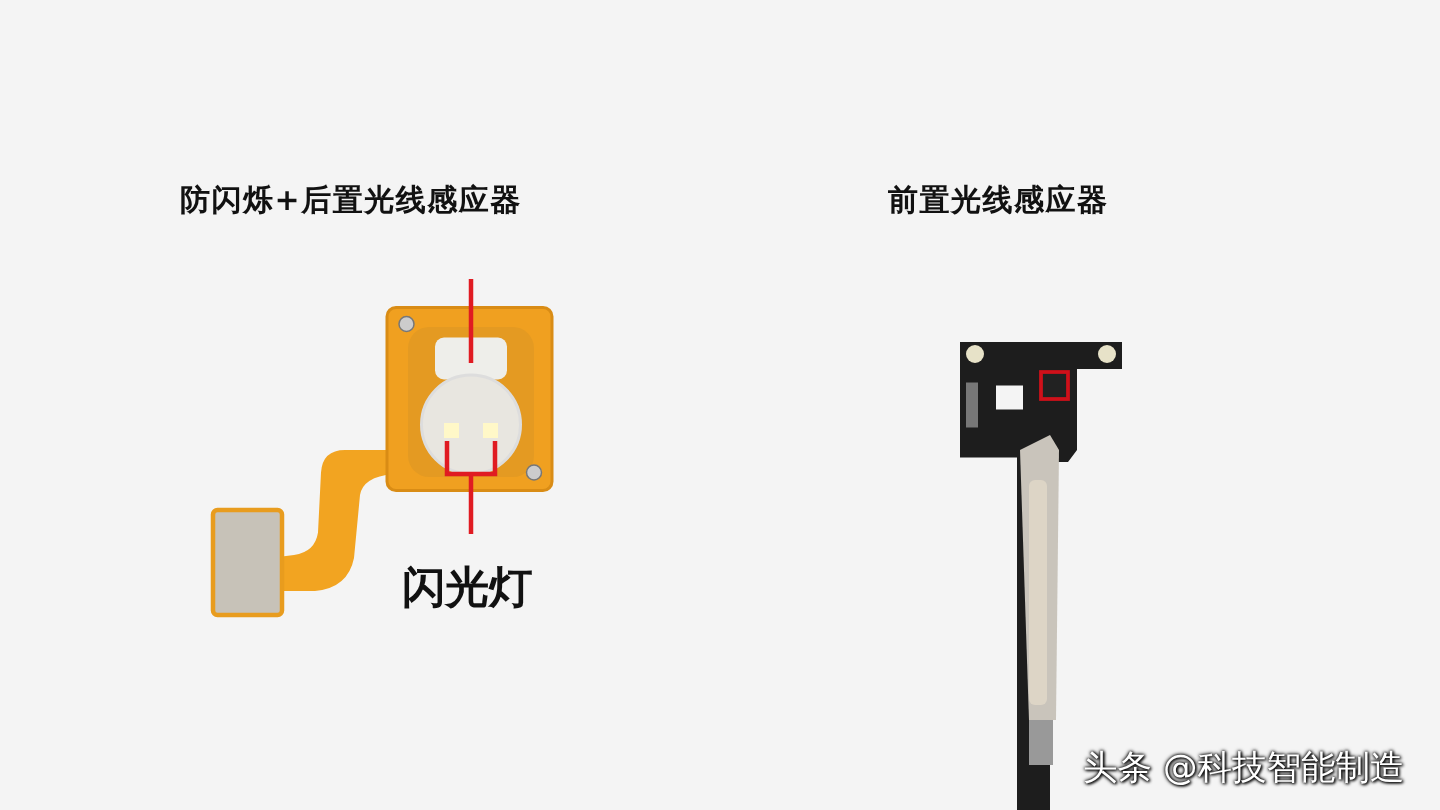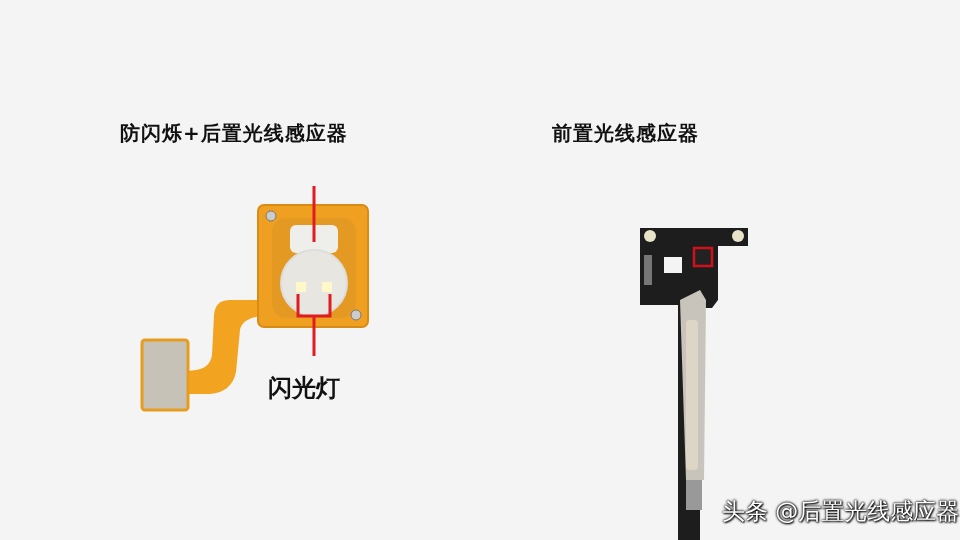--- a/index.html
+++ b/index.html
@@ -1,20 +1,20 @@
 <!DOCTYPE html>
 <html><head>
 <meta charset="utf-8">
 <style>
   html,body{margin:0;padding:0;}
   body{width:960px;height:540px;overflow:hidden;background:#f4f4f4;position:relative;font-family:"DejaVu Sans","Liberation Sans",sans-serif;}
   .title{position:absolute;font-weight:bold;color:#111;font-size:20px;letter-spacing:1px;white-space:nowrap;}
   #t-left{left:120px;top:120px;}
-  #t-right{left:552px;top:120px;font-family:Liberation Serif, serif;}
-  #flash-label{position:absolute;left:268px;top:372px;font-size:24px;font-weight:bold;color:#111;}
+  #t-right{left:592px;top:120px;font-family:Liberation Serif, serif;}
+  #flash-label{position:absolute;left:268px;top:372px;font-size:29px;font-weight:bold;color:#111;}
   #watermark{position:absolute;left:722px;top:496px;font-size:23px;color:#fff;text-shadow:0 0 2px #000,0 0 3px #000,1px 1px 2px #000;white-space:nowrap;}
   svg{position:absolute;left:0;top:0;}
 </style>
 </head>
 <body>
 
 <div class="title" id="t-left">防闪烁+后置光线感应器</div>
 <div class="title" id="t-right">前置光线感应器</div>
 
 <svg width="960" height="540">
@@ -51,13 +51,13 @@
 
     <rect x="694" y="248" width="18" height="18" fill="#222" stroke="#d0101a" stroke-width="2.5"></rect>
 
     <path d="M680 300 L700 290 L706 300 L704 480 L686 480 Z" fill="#c9c4bb"></path>
     <rect x="686" y="320" width="12" height="150" rx="4" fill="#ddd5c6"></rect>
     <rect x="686" y="480" width="16" height="30" fill="#999"></rect>
   </g>
 </svg>
 
 <div id="flash-label">闪光灯</div>
-<div id="watermark">头条 @后置光线感应器</div>
+<div id="watermark">头条 @科技智能制造</div>
 
 </body></html>

